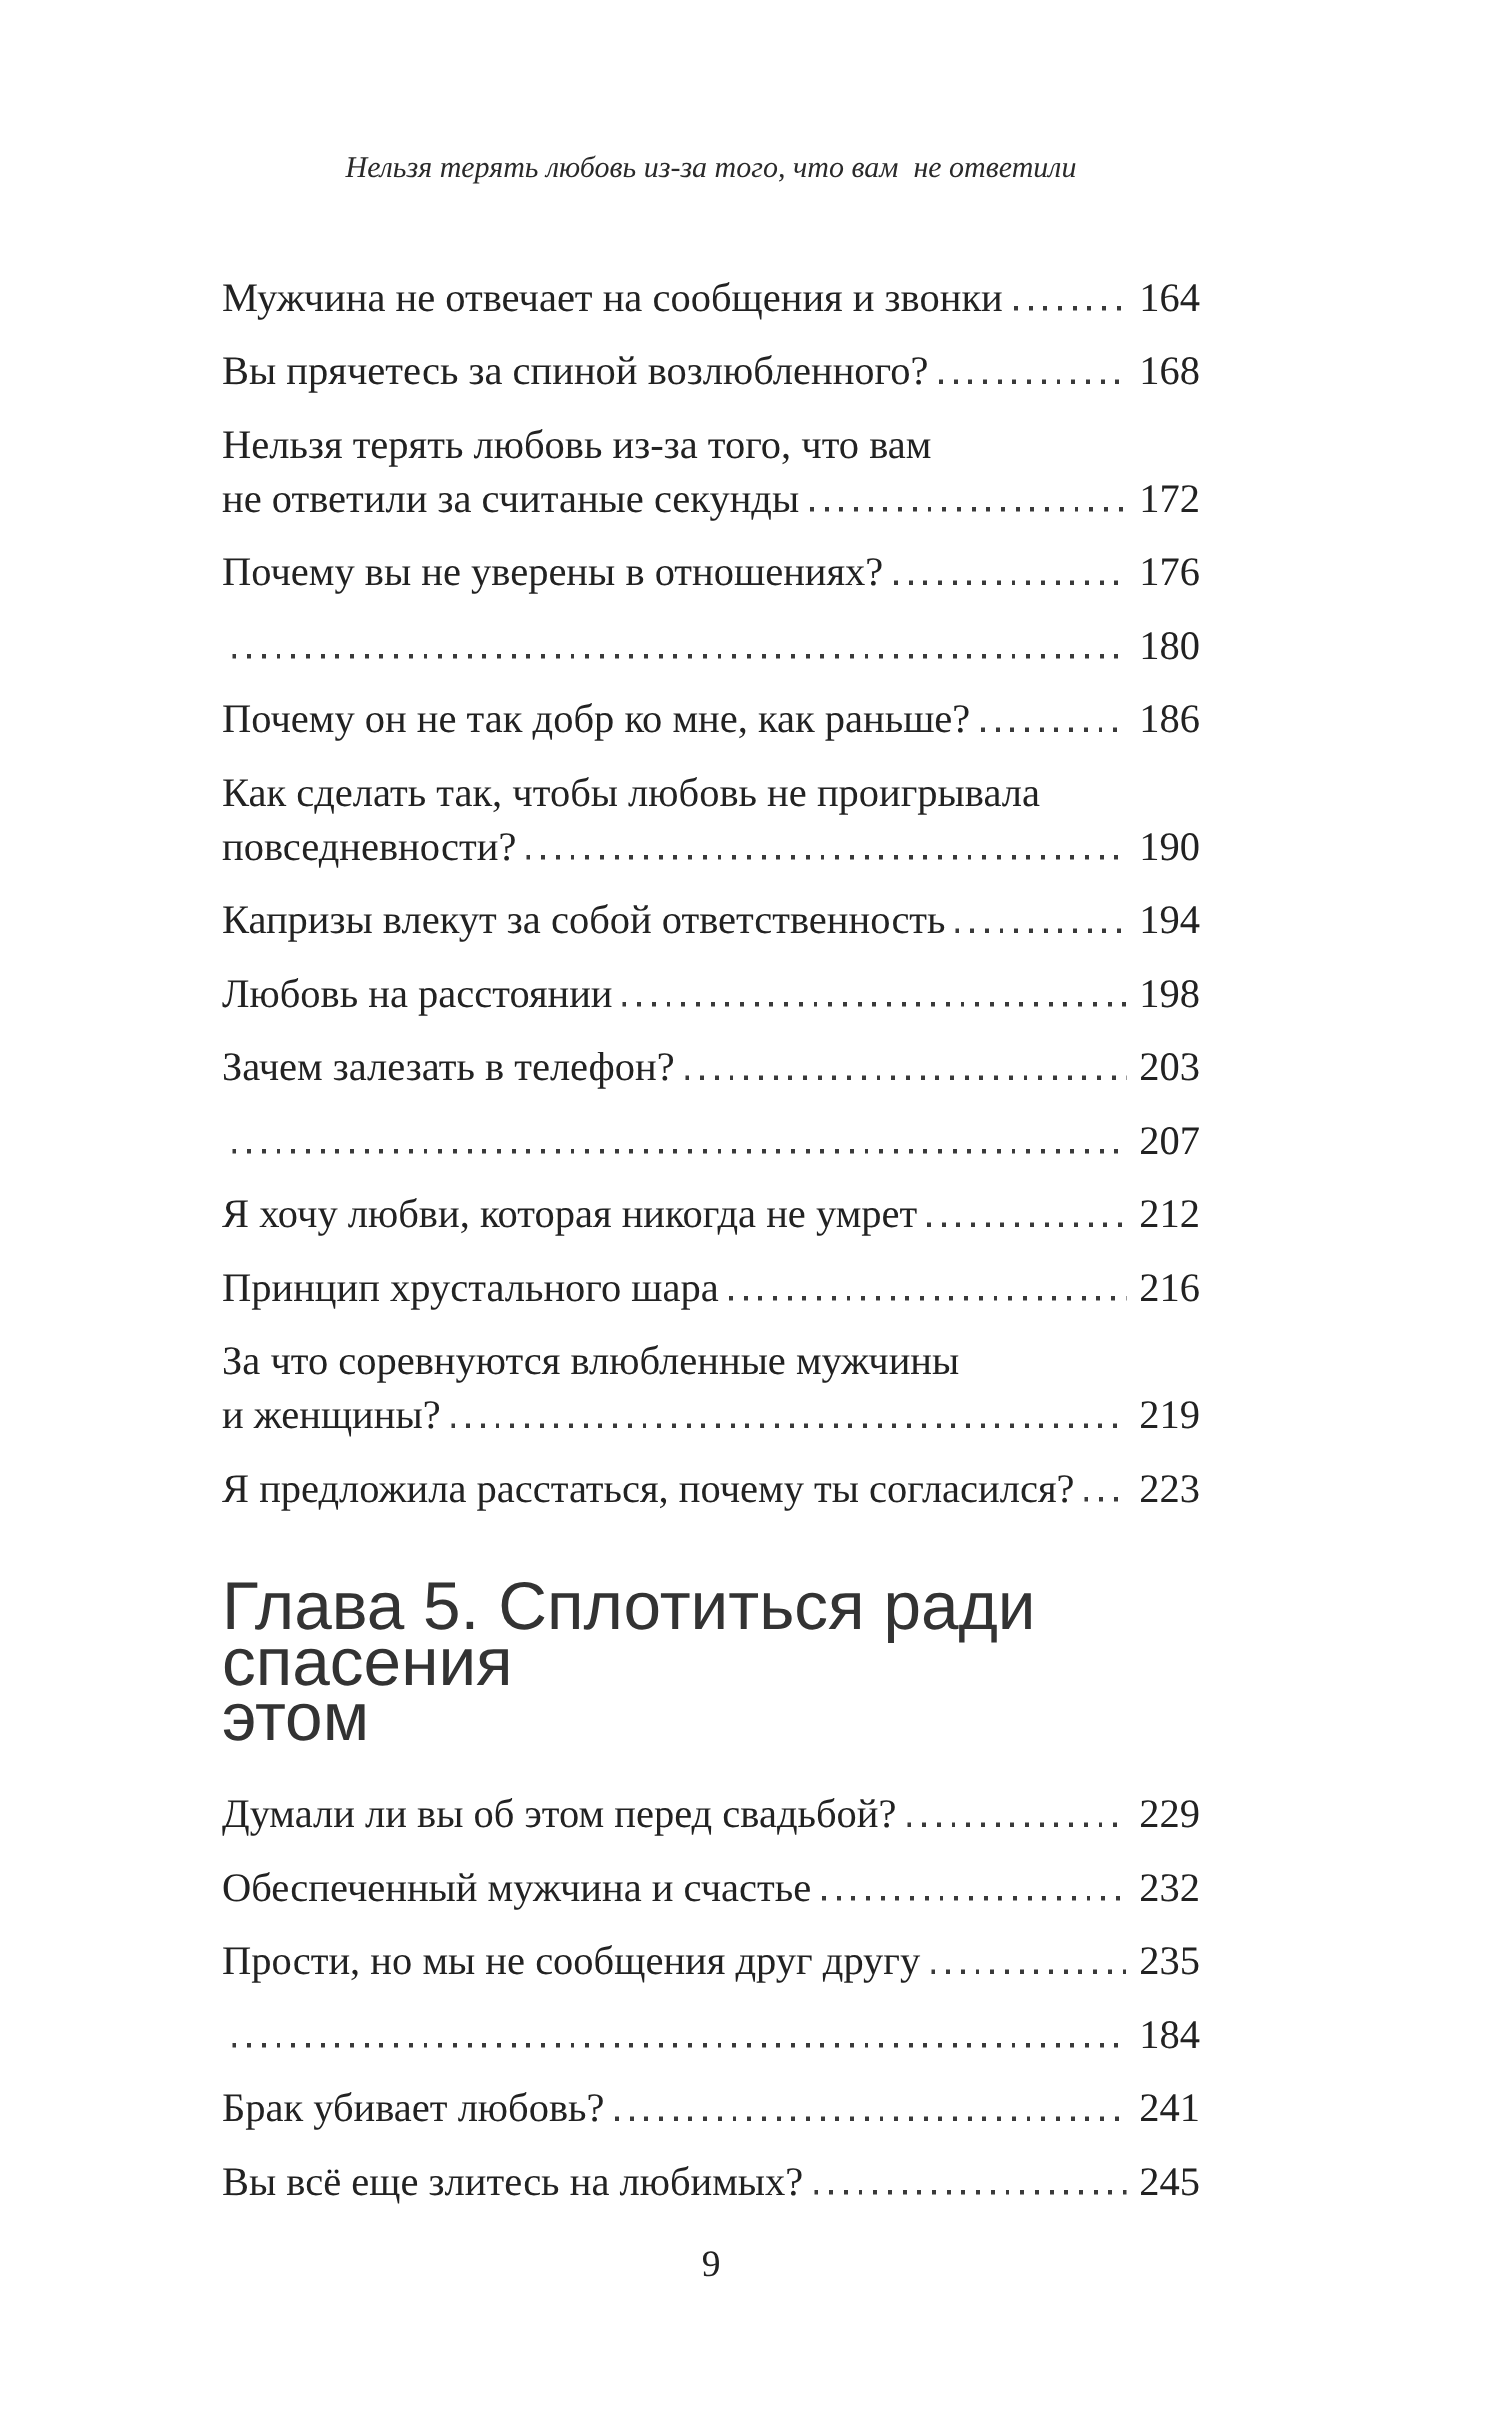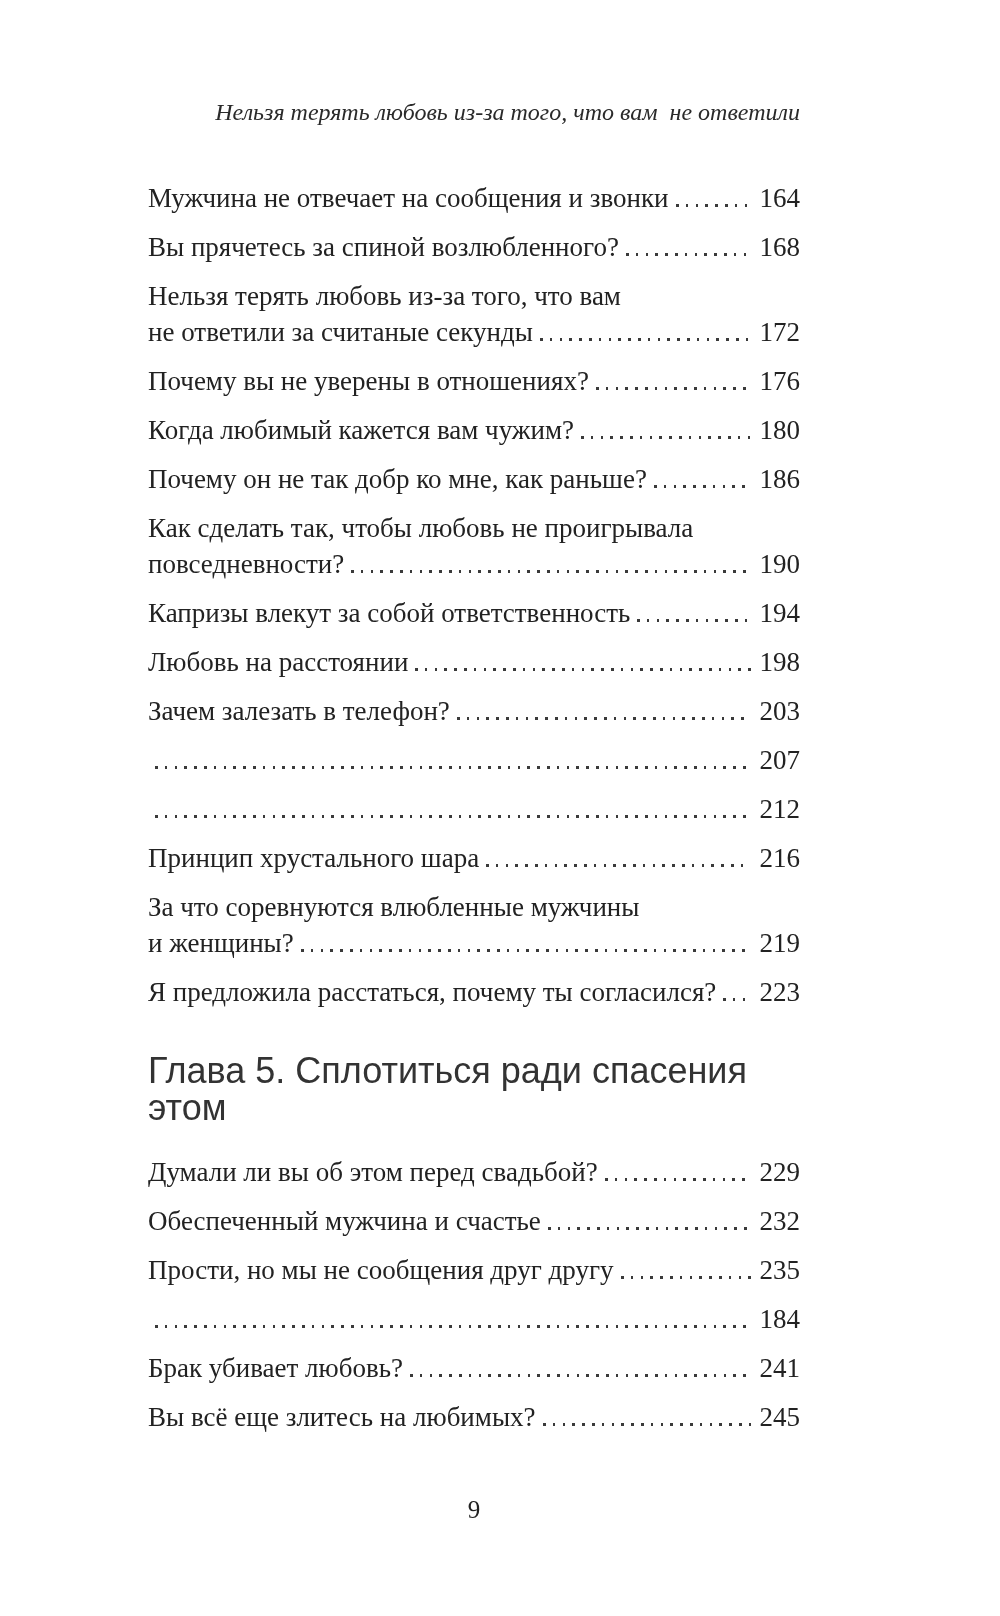--- a/index.html
+++ b/index.html
@@ -3,37 +3,37 @@
 <meta charset="utf-8">
 <style>
   html,body{margin:0;padding:0;background:#ffffff;}
   .sheet{
     position:relative;width:1000px;height:1616px;background:#ffffff;
     font-family:"Liberation Serif","DejaVu Serif",serif;color:#222222;
     overflow:hidden;
   }
   .running-header{
     position:absolute;left:148px;top:97px;width:652px;
-    text-align:right;font-style:italic;font-size:24px;line-height:30px;
+    text-align:center;font-style:italic;font-size:20px;line-height:30px;
     white-space:pre;color:#2a2a2a;
   }
   .toc{position:absolute;left:148px;top:180px;width:652px;}
   .entry{margin:0 0 13px 0;}
   .entry-line{font-size:27px;line-height:36px;white-space:nowrap;}
   .entry-line.last{display:flex;align-items:baseline;white-space:nowrap;}
   .entry-text{flex:0 1 auto;white-space:nowrap;}
   .leader{
     flex:1 1 auto;min-width:16px;height:2.6px;margin:0 9px 1px 7px;
     background-image:repeating-linear-gradient(
       to right,#3a3a3a 0px,#3a3a3a 2.6px,transparent 2.6px,transparent 9.8px);
   }
   .entry-page{flex:0 0 auto;}
   .chapter-heading{
     font-family:"Liberation Sans","DejaVu Sans",sans-serif;
-    font-weight:500;font-size:36px;line-height:37px;color:#333333;
+    font-weight:500;font-size:45px;line-height:37px;color:#333333;
     margin:42px 0 28px 0;
   }
   .page-number{
     position:absolute;left:148px;top:1496px;width:652px;
     text-align:center;font-size:25px;color:#222222;
   }
 </style>
 </head>
 <body>
 
@@ -67,21 +67,20 @@
         </div>
         <div class="entry">
           <div class="entry-line last">
             <span class="entry-text">Почему вы не уверены в отношениях?</span>
             <span class="leader"></span>
             <span class="entry-page">176</span>
           </div>
         </div>
         <div class="entry">
           <div class="entry-line last">
-            <span class="entry-text">Когда любимый кажется вам чужим?</span>
             <span class="leader"></span>
             <span class="entry-page">180</span>
           </div>
         </div>
         <div class="entry">
           <div class="entry-line last">
             <span class="entry-text">Почему он не так добр ко мне, как раньше?</span>
             <span class="leader"></span>
             <span class="entry-page">186</span>
           </div>
@@ -116,20 +115,21 @@
           </div>
         </div>
         <div class="entry">
           <div class="entry-line last">
             <span class="leader"></span>
             <span class="entry-page">207</span>
           </div>
         </div>
         <div class="entry">
           <div class="entry-line last">
+            <span class="entry-text">Я хочу любви, которая никогда не умрет</span>
             <span class="leader"></span>
             <span class="entry-page">212</span>
           </div>
         </div>
         <div class="entry">
           <div class="entry-line last">
             <span class="entry-text">Принцип хрустального шара</span>
             <span class="leader"></span>
             <span class="entry-page">216</span>
           </div>

